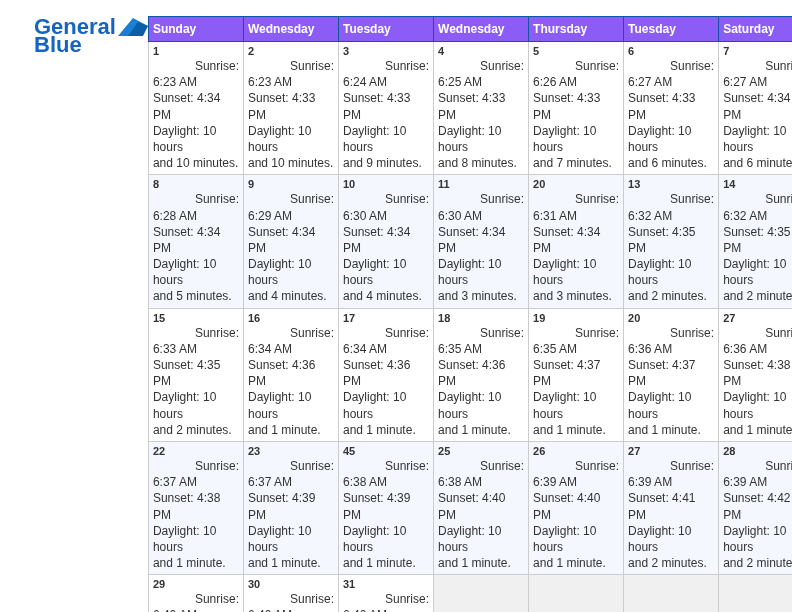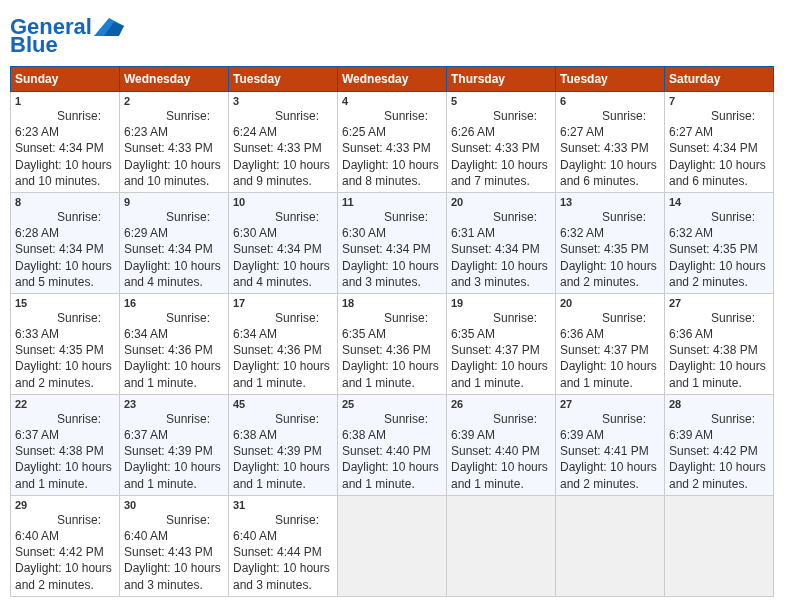--- a/index.html
+++ b/index.html
@@ -6,23 +6,22 @@
     body {
       font-family: Arial, sans-serif;
       background: #fff;
       width: 792px;
       height: 612px;
       overflow: hidden;
     }
     .page {
       width: 792px;
       height: 429px;
-      padding: 16px 18px 12px 10px;
+      padding: 16px 18px 12px 34px;
       display: flex;
-      flex-direction: column;
     }
     .header {
       display: flex;
       justify-content: space-between;
       align-items: flex-start;
       margin-bottom: 10px;
     }
     .logo {
       display: flex;
       flex-direction: column;
@@ -54,21 +53,21 @@
       font-size: 15px;
       color: #555;
       margin-top: 2px;
     }
     .calendar {
       width: 100%;
       border-collapse: collapse;
       flex: 1;
     }
     .calendar th {
-      background: #c2410c;
+      background: #8b5cf6;
       color: #fff;
       font-size: 12px;
       font-weight: bold;
       padding: 5px 4px;
       text-align: left;
       border: 1px solid #1055a0;
     }
     .calendar td {
       border: 1px solid #ccc;
       vertical-align: top;

